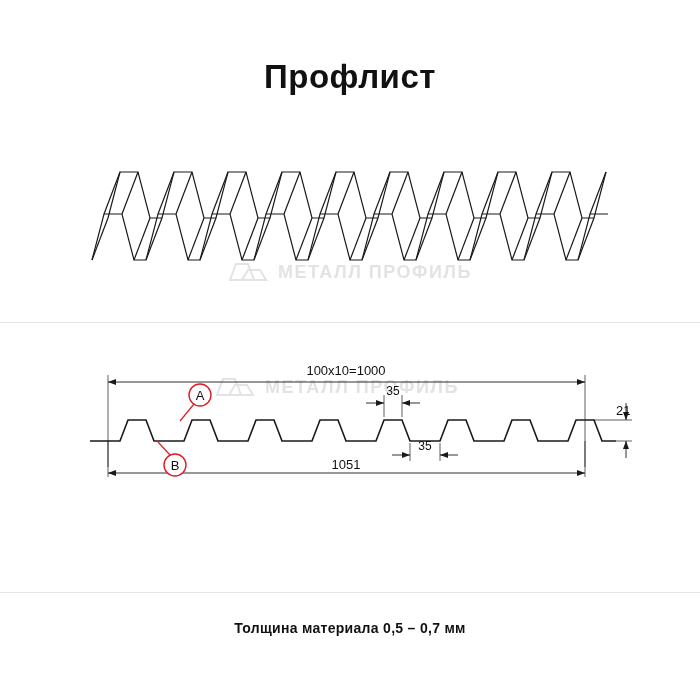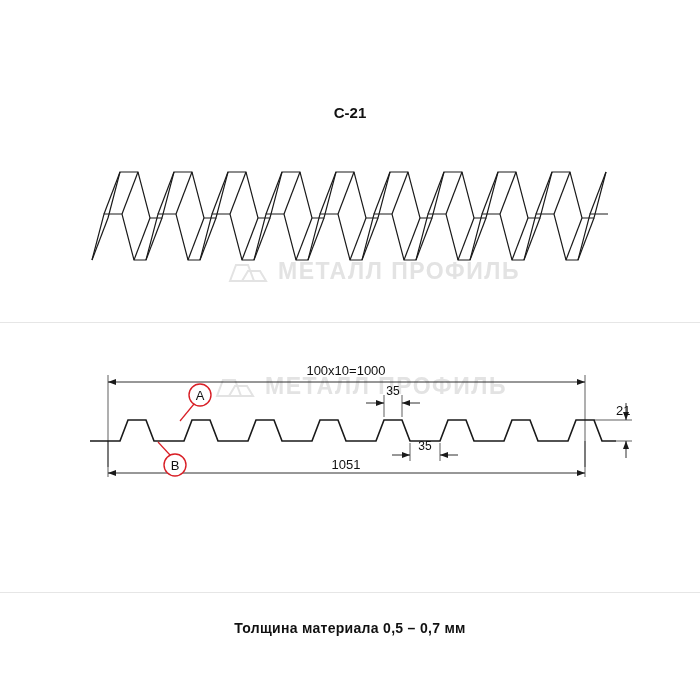--- a/index.html
+++ b/index.html
@@ -54,21 +54,21 @@
     width: 530px;
     height: 115px;
   }
 
   
   .wm {
     position: absolute;
     pointer-events: none;
     user-select: none;
     color: #e3e3e3;
-    font-size: 23px;
+    font-size: 18px;
     font-weight: bold;
     letter-spacing: 1.5px;
     white-space: nowrap;
   }
   .wm-1 { left: 228px; top: 258px; }
   .wm-2 { left: 215px; top: 373px; }
   .wm-mark {
     display: inline-block;
     width: 40px;
     height: 26px;
@@ -114,21 +114,21 @@
   svg text {
     font-family: "Liberation Sans", sans-serif;
     fill: #111111;
   }
 </style>
 </head>
 <body>
 
 <div class="page">
 
-  <div class="subtitle">С-21</div>
+  <div class="title">Профлист</div>
 
   <div class="persp">
     <svg width="530" height="115" viewBox="0 0 530 115">
       <g fill="none" stroke="#1a1a1a" stroke-width="1.2" stroke-linejoin="miter">
 
         <path d="M18,58
                  L30,12 L48,12 L60,58
                  L72,58 L84,12 L102,12 L114,58
                  L126,58 L138,12 L156,12 L168,58
                  L180,58 L192,12 L210,12 L222,58

